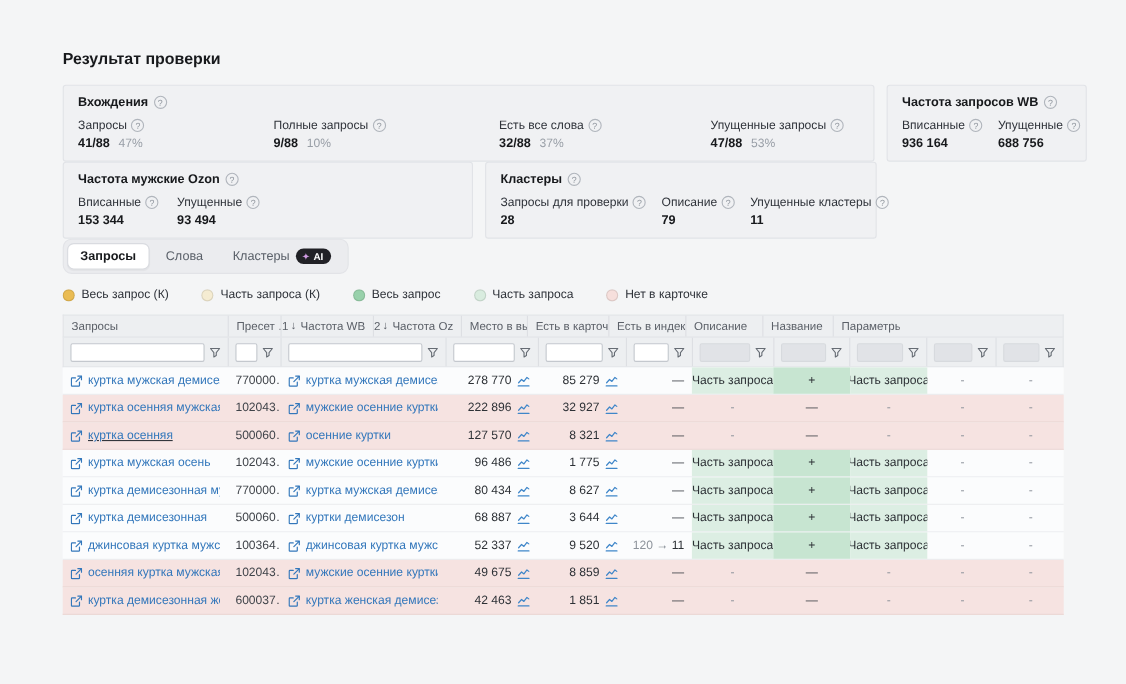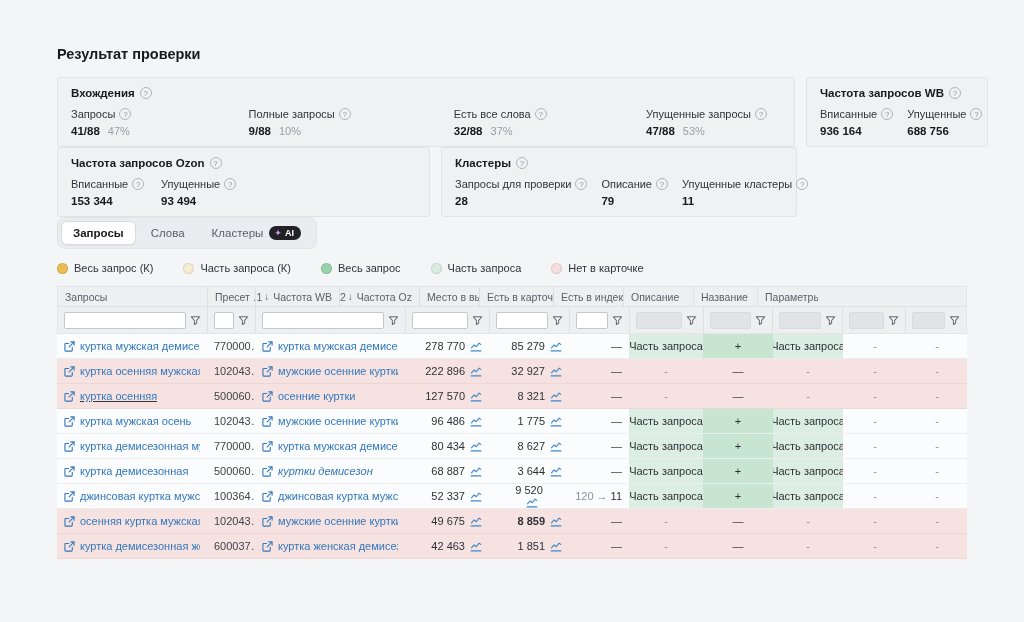--- a/index.html
+++ b/index.html
@@ -140,21 +140,21 @@
             </div>
             <div class="stat-value"><span>688 756</span></div>
           </div>
         </div>
     </section>
   </div>
 
   <div class="cards-row">
     <section class="card card-ozon">
       <div class="card-title">
-        <span>Частота запросов Ozon</span>
+        <span>Частота мужские Ozon</span>
         <span class="help">?</span>
       </div>
       <div class="stats">
           <div class="stat">
             <div class="stat-label">
               <span>Вписанные</span>
               <span class="help">?</span>
             </div>
             <div class="stat-value"><span>153 344</span></div>
           </div>
@@ -677,21 +677,21 @@
                 <path d="M9 7v3.2a.8.8 0 0 1-.8.8H1.8a.8.8 0 0 1-.8-.8V3.6a.8.8 0 0 1 .8-.8H5"></path>
                 <path d="M7.4 1h3.6v3.6"></path>
                 <path d="M10.8 1.2 5.6 6.4"></path>
               </svg>
             </span>
             <span class="link">куртка демисезонная</span>
           </div>
           <div class="td" style="width: 48px;">
             <span class="preset">500060…</span>
           </div>
-          <div class="td linkcell" style="width: 150px; font-style: italic;">
+          <div class="td linkcell" style="width: 150px;">
             <span class="exlink">
               <svg viewBox="0 0 12 12" width="11" height="11" fill="none" stroke="currentColor" stroke-width="1.2" stroke-linecap="round" stroke-linejoin="round">
                 <path d="M9 7v3.2a.8.8 0 0 1-.8.8H1.8a.8.8 0 0 1-.8-.8V3.6a.8.8 0 0 1 .8-.8H5"></path>
                 <path d="M7.4 1h3.6v3.6"></path>
                 <path d="M10.8 1.2 5.6 6.4"></path>
               </svg>
             </span>
             <span class="link">куртки демисезон</span>
           </div>
           <div class="td right" style="width: 84px;">
@@ -757,21 +757,21 @@
           </div>
           <div class="td right" style="width: 84px;">
             <span class="num">52 337</span>
             <span class="chart-ic">
               <svg viewBox="0 0 13 13" width="12" height="12" fill="none" stroke="#3f86c9" stroke-width="1.2" stroke-linecap="round" stroke-linejoin="round">
                 <path d="M1.2 11.8h10.6"></path>
                 <path d="M1.6 8.6l2.9-3.2 2.3 1.9 3-3.9 1.8 1.4"></path>
               </svg>
             </span>
           </div>
-          <div class="td right" style="width: 80px; flex-direction: column;">
+          <div class="td right" style="width: 80px;">
             <span class="num">9 520</span>
             <span class="chart-ic">
               <svg viewBox="0 0 13 13" width="12" height="12" fill="none" stroke="#3f86c9" stroke-width="1.2" stroke-linecap="round" stroke-linejoin="round">
                 <path d="M1.2 11.8h10.6"></path>
                 <path d="M1.6 8.6l2.9-3.2 2.3 1.9 3-3.9 1.8 1.4"></path>
               </svg>
             </span>
           </div>
           <div class="td right" style="width: 60px;">
             <span class="pos-old">120</span>
@@ -820,21 +820,21 @@
           </div>
           <div class="td right" style="width: 84px;">
             <span class="num">49 675</span>
             <span class="chart-ic">
               <svg viewBox="0 0 13 13" width="12" height="12" fill="none" stroke="#3f86c9" stroke-width="1.2" stroke-linecap="round" stroke-linejoin="round">
                 <path d="M1.2 11.8h10.6"></path>
                 <path d="M1.6 8.6l2.9-3.2 2.3 1.9 3-3.9 1.8 1.4"></path>
               </svg>
             </span>
           </div>
-          <div class="td right" style="width: 80px; font-weight: bold;">
+          <div class="td right" style="width: 80px;">
             <span class="num">8 859</span>
             <span class="chart-ic">
               <svg viewBox="0 0 13 13" width="12" height="12" fill="none" stroke="#3f86c9" stroke-width="1.2" stroke-linecap="round" stroke-linejoin="round">
                 <path d="M1.2 11.8h10.6"></path>
                 <path d="M1.6 8.6l2.9-3.2 2.3 1.9 3-3.9 1.8 1.4"></path>
               </svg>
             </span>
           </div>
           <div class="td right" style="width: 60px;">
             <span class="emdash">—</span>

